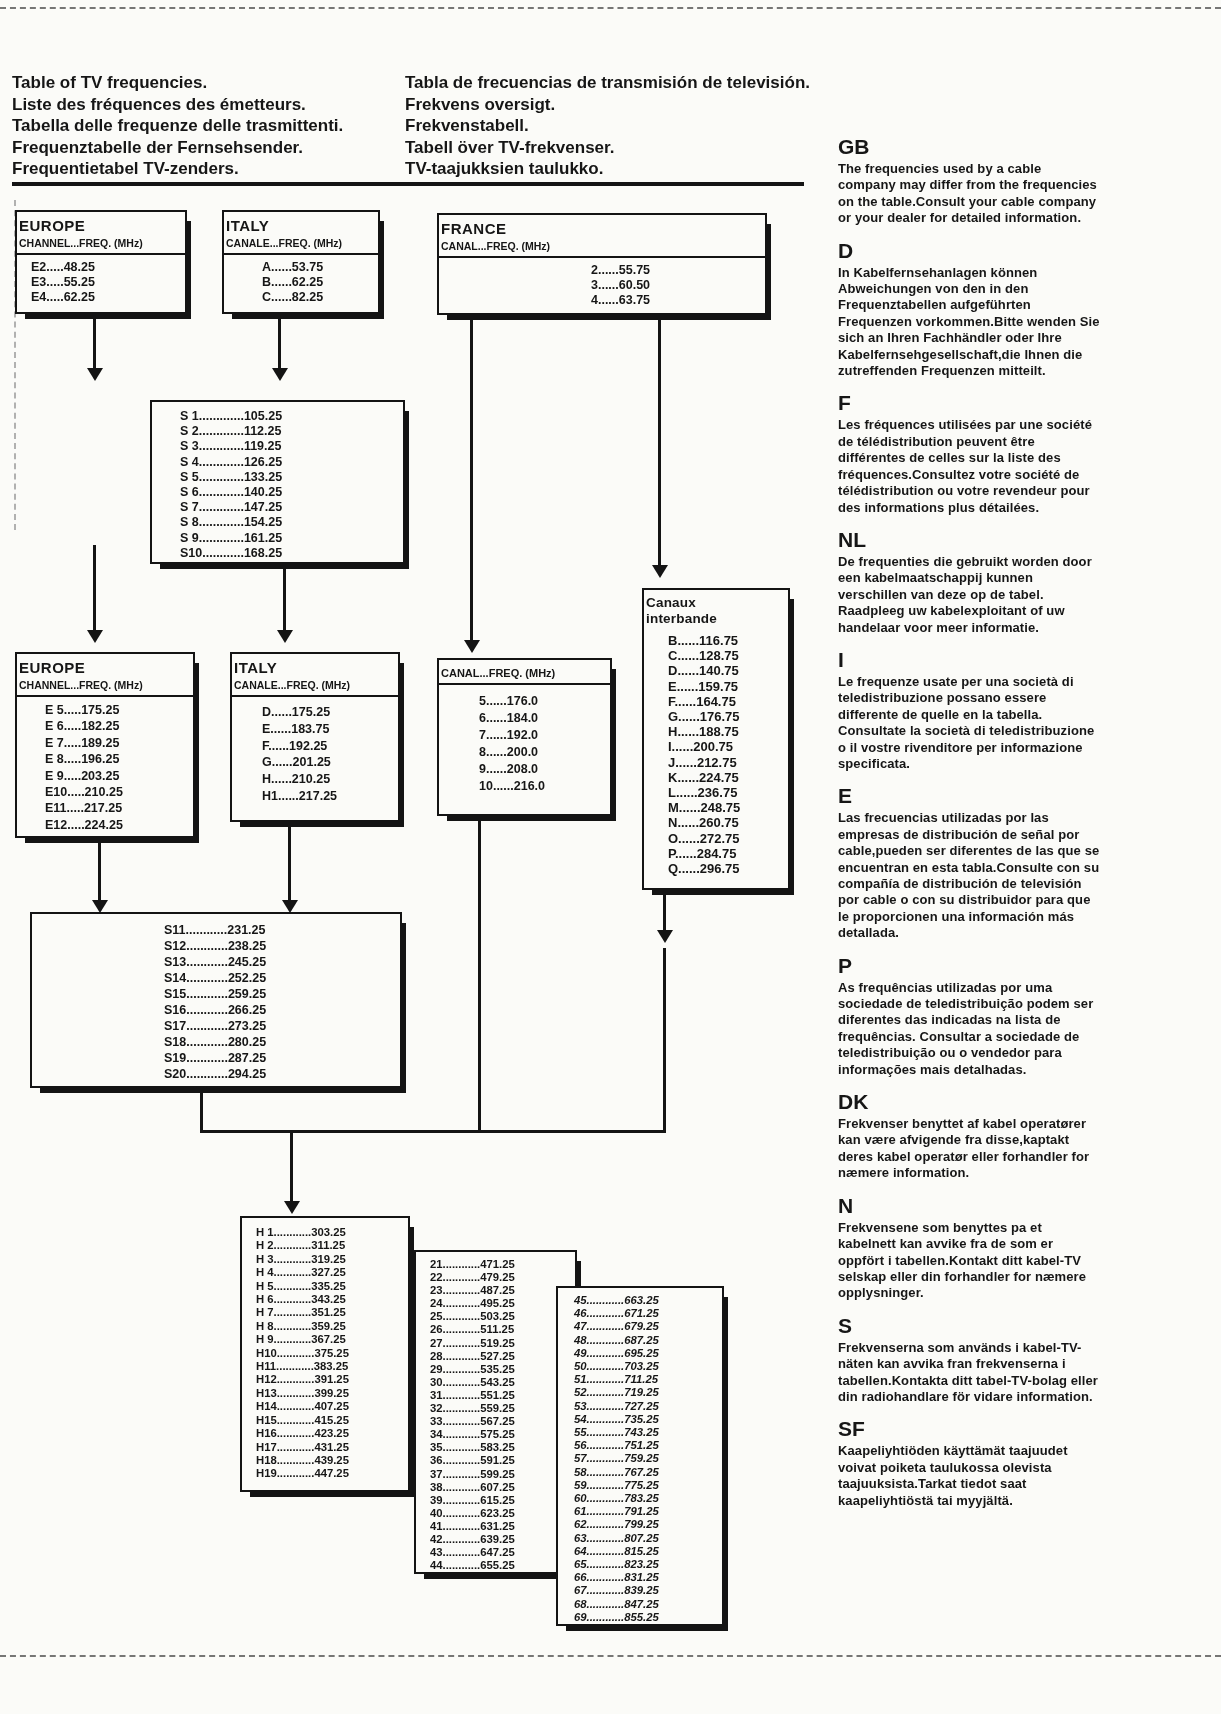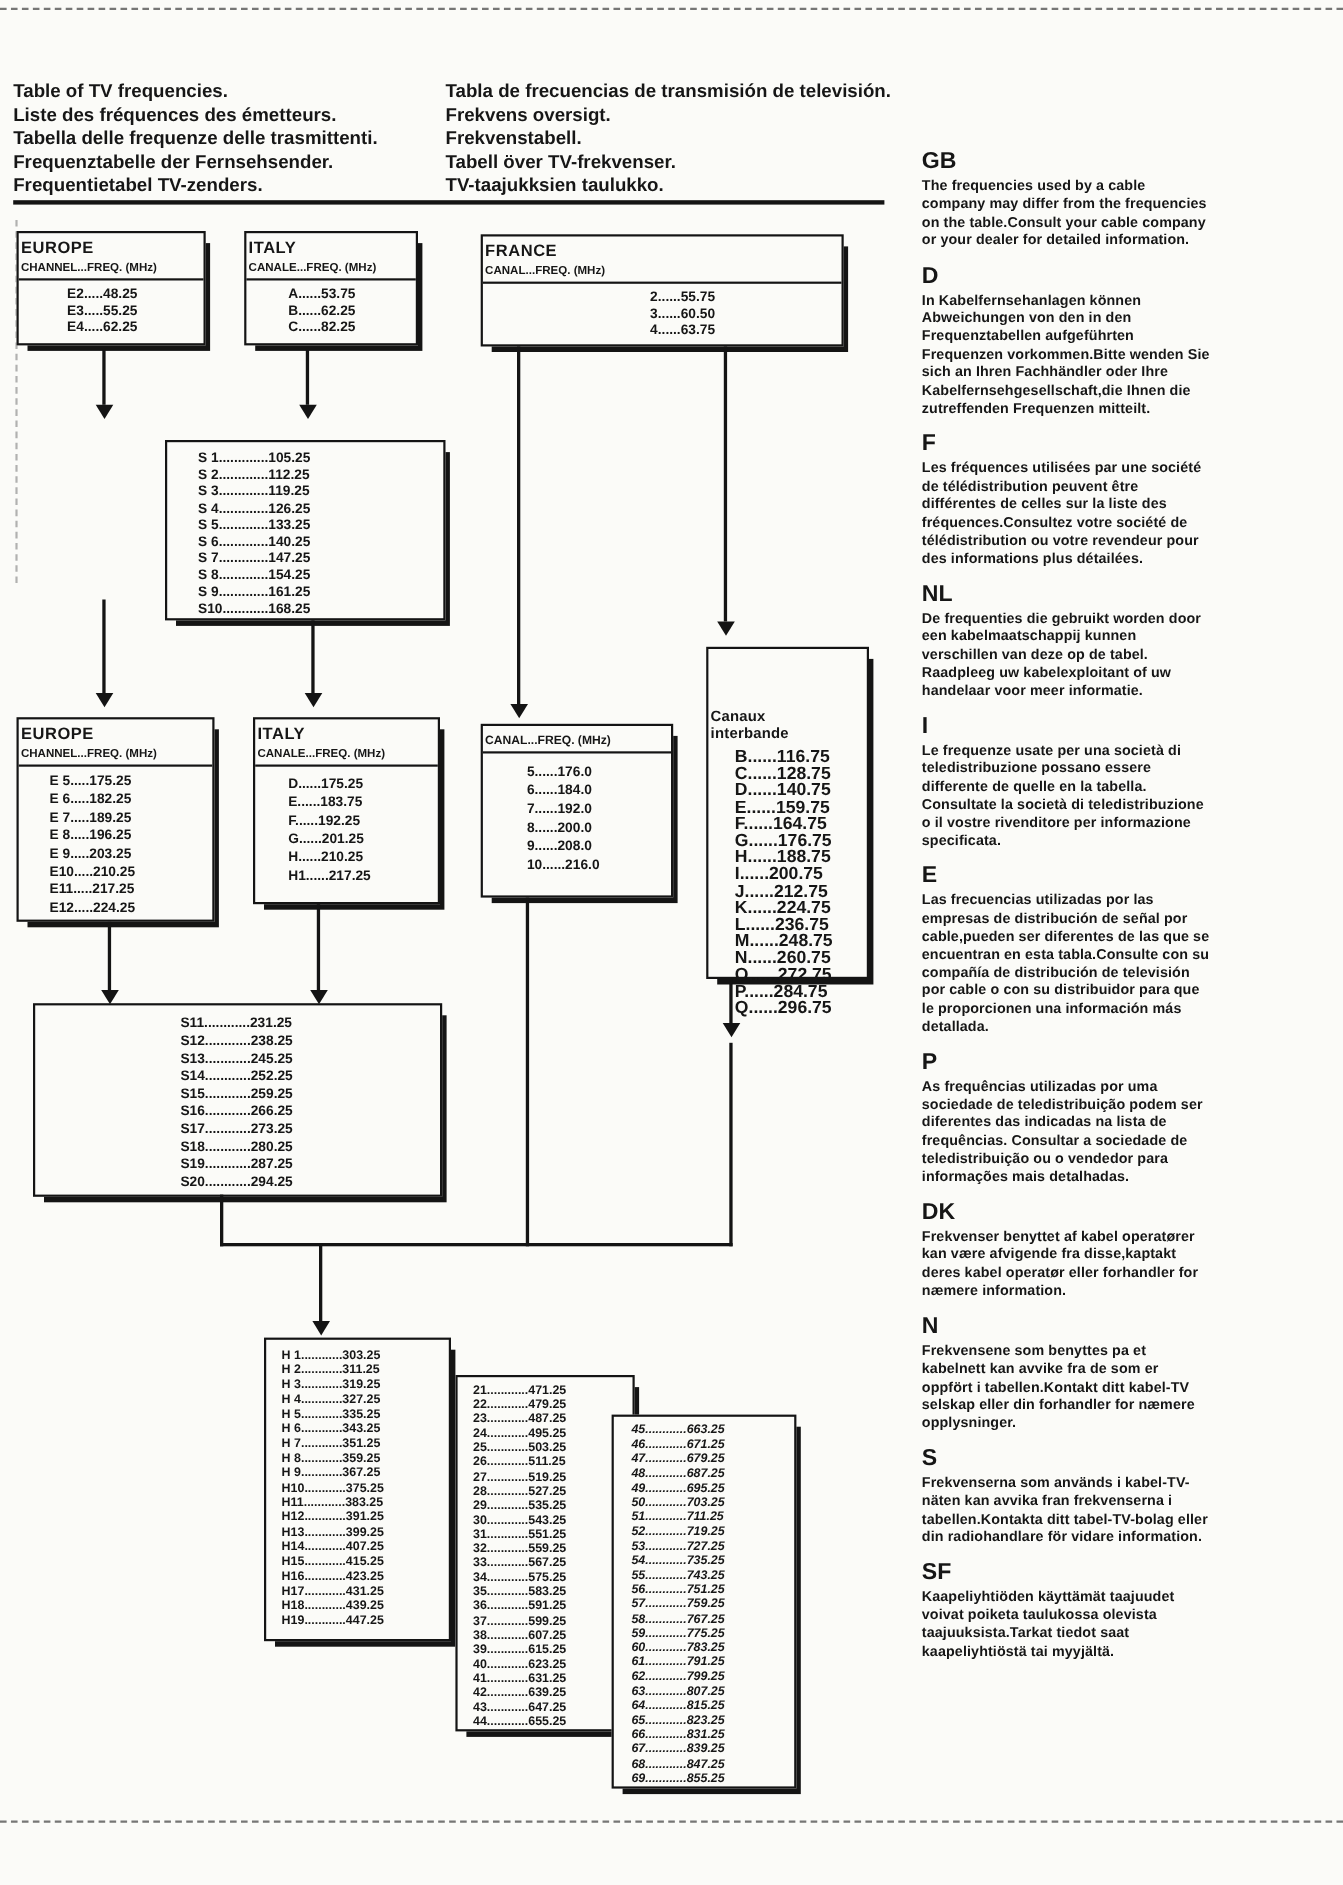--- a/index.html
+++ b/index.html
@@ -11,21 +11,21 @@
   .dash-rule{position:absolute;border-top:2px dashed #4a4a4a;opacity:.75;}
   .titles{position:absolute;font-size:17px;font-weight:bold;line-height:21.5px;}
   .title-line{white-space:nowrap;}
   .thick-rule{position:absolute;background:#141414;}
   
   .box{
     position:absolute;border:2px solid #141414;background:#fbfbf8;
     box-shadow:7px 8px 0 -3px #141414;box-sizing:border-box;
   }
   .box-header{border-bottom:2px solid #141414;padding:5px 2px 3px 2px;}
-  .box-header.no-line{border-bottom:none;padding-bottom:0;margin-top:48px;}
+  .box-header.no-line{border-bottom:none;padding-bottom:0;}
   .box-title{font-size:15px;font-weight:bold;letter-spacing:.5px;line-height:18px;}
   .box-title.sm{font-size:13.5px;letter-spacing:.2px;line-height:16px;}
   .box-sub{font-size:10.5px;font-weight:bold;margin-top:2px;line-height:13px;}
   .rows{padding-top:5px;font-size:12.5px;font-weight:bold;line-height:15.2px;}
   .rows.tight{font-size:11.3px;line-height:13.4px;}
   .freq-row{white-space:nowrap;}
   
   .vl{position:absolute;width:3px;background:#141414;}
   .hl{position:absolute;height:3px;background:#141414;}
   .ah{position:absolute;width:0;height:0;border-left:8px solid transparent;
@@ -61,21 +61,21 @@
       <div class="title-line">TV-taajukksien taulukko.</div>
     </div>
 
   <div class="thick-rule" style="left:12px;top:182px;width:792px;height:4px;"></div>
 
   <div class="box" style="left:15px;top:210px;width:172px;height:104px;">
     <div class="box-header">
       <div class="box-title">EUROPE</div>
       <div class="box-sub">CHANNEL...FREQ. (MHz)</div>
     </div>
-    <div class="rows" style="padding-left:14px;margin-left:30px;">
+    <div class="rows" style="padding-left:14px;">
         <div class="freq-row">E2.....48.25</div>
         <div class="freq-row">E3.....55.25</div>
         <div class="freq-row">E4.....62.25</div>
       </div>
   </div>
 
   <div class="box" style="left:222px;top:210px;width:158px;height:104px;">
     <div class="box-header">
       <div class="box-title">ITALY</div>
       <div class="box-sub">CANALE...FREQ. (MHz)</div>
@@ -158,21 +158,21 @@
         <div class="freq-row">9......208.0</div>
         <div class="freq-row">10......216.0</div>
       </div>
   </div>
 
   <div class="box" style="left:642px;top:588px;width:148px;height:302px;">
     <div class="box-header no-line">
       <div class="box-title sm">Canaux</div>
       <div class="box-title sm">interbande</div>
     </div>
-    <div class="rows" style="padding-left:24px;font-size:16px;line-height:15.2px;padding-top:6px;">
+    <div class="rows" style="padding-left:24px;font-size:13px;line-height:15.2px;padding-top:6px;">
         <div class="freq-row">B......116.75</div>
         <div class="freq-row">C......128.75</div>
         <div class="freq-row">D......140.75</div>
         <div class="freq-row">E......159.75</div>
         <div class="freq-row">F......164.75</div>
         <div class="freq-row">G......176.75</div>
         <div class="freq-row">H......188.75</div>
         <div class="freq-row">I......200.75</div>
         <div class="freq-row">J......212.75</div>
         <div class="freq-row">K......224.75</div>

